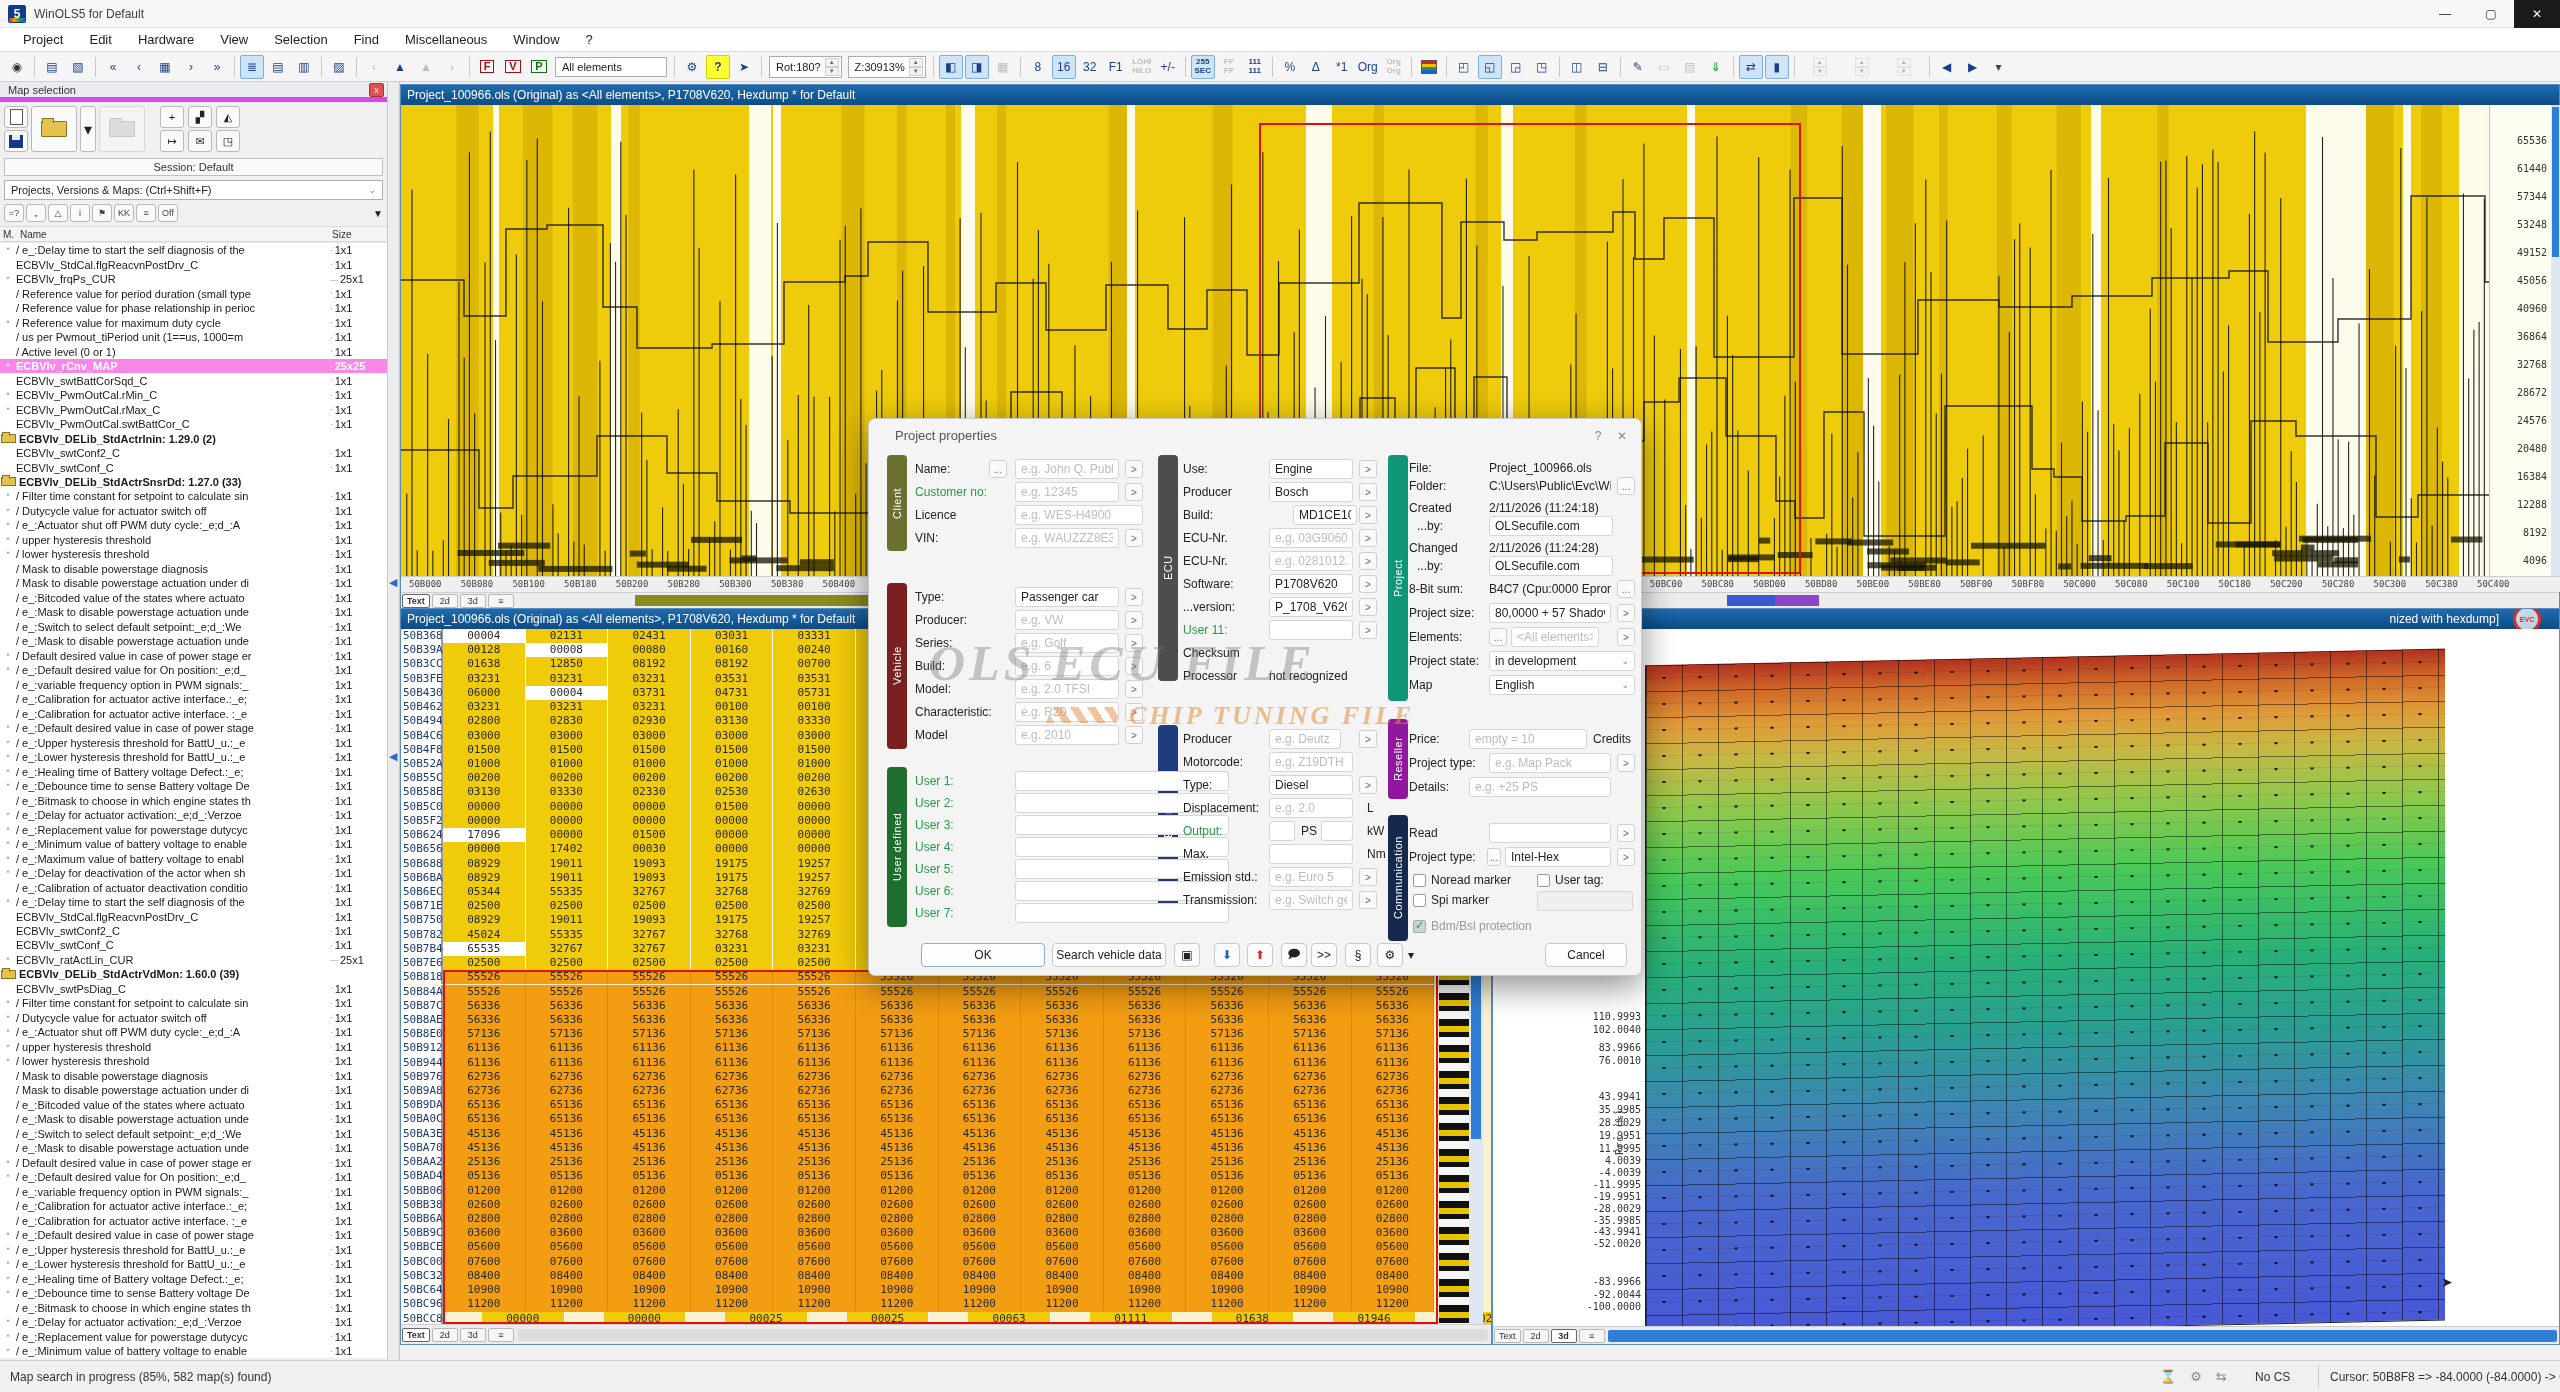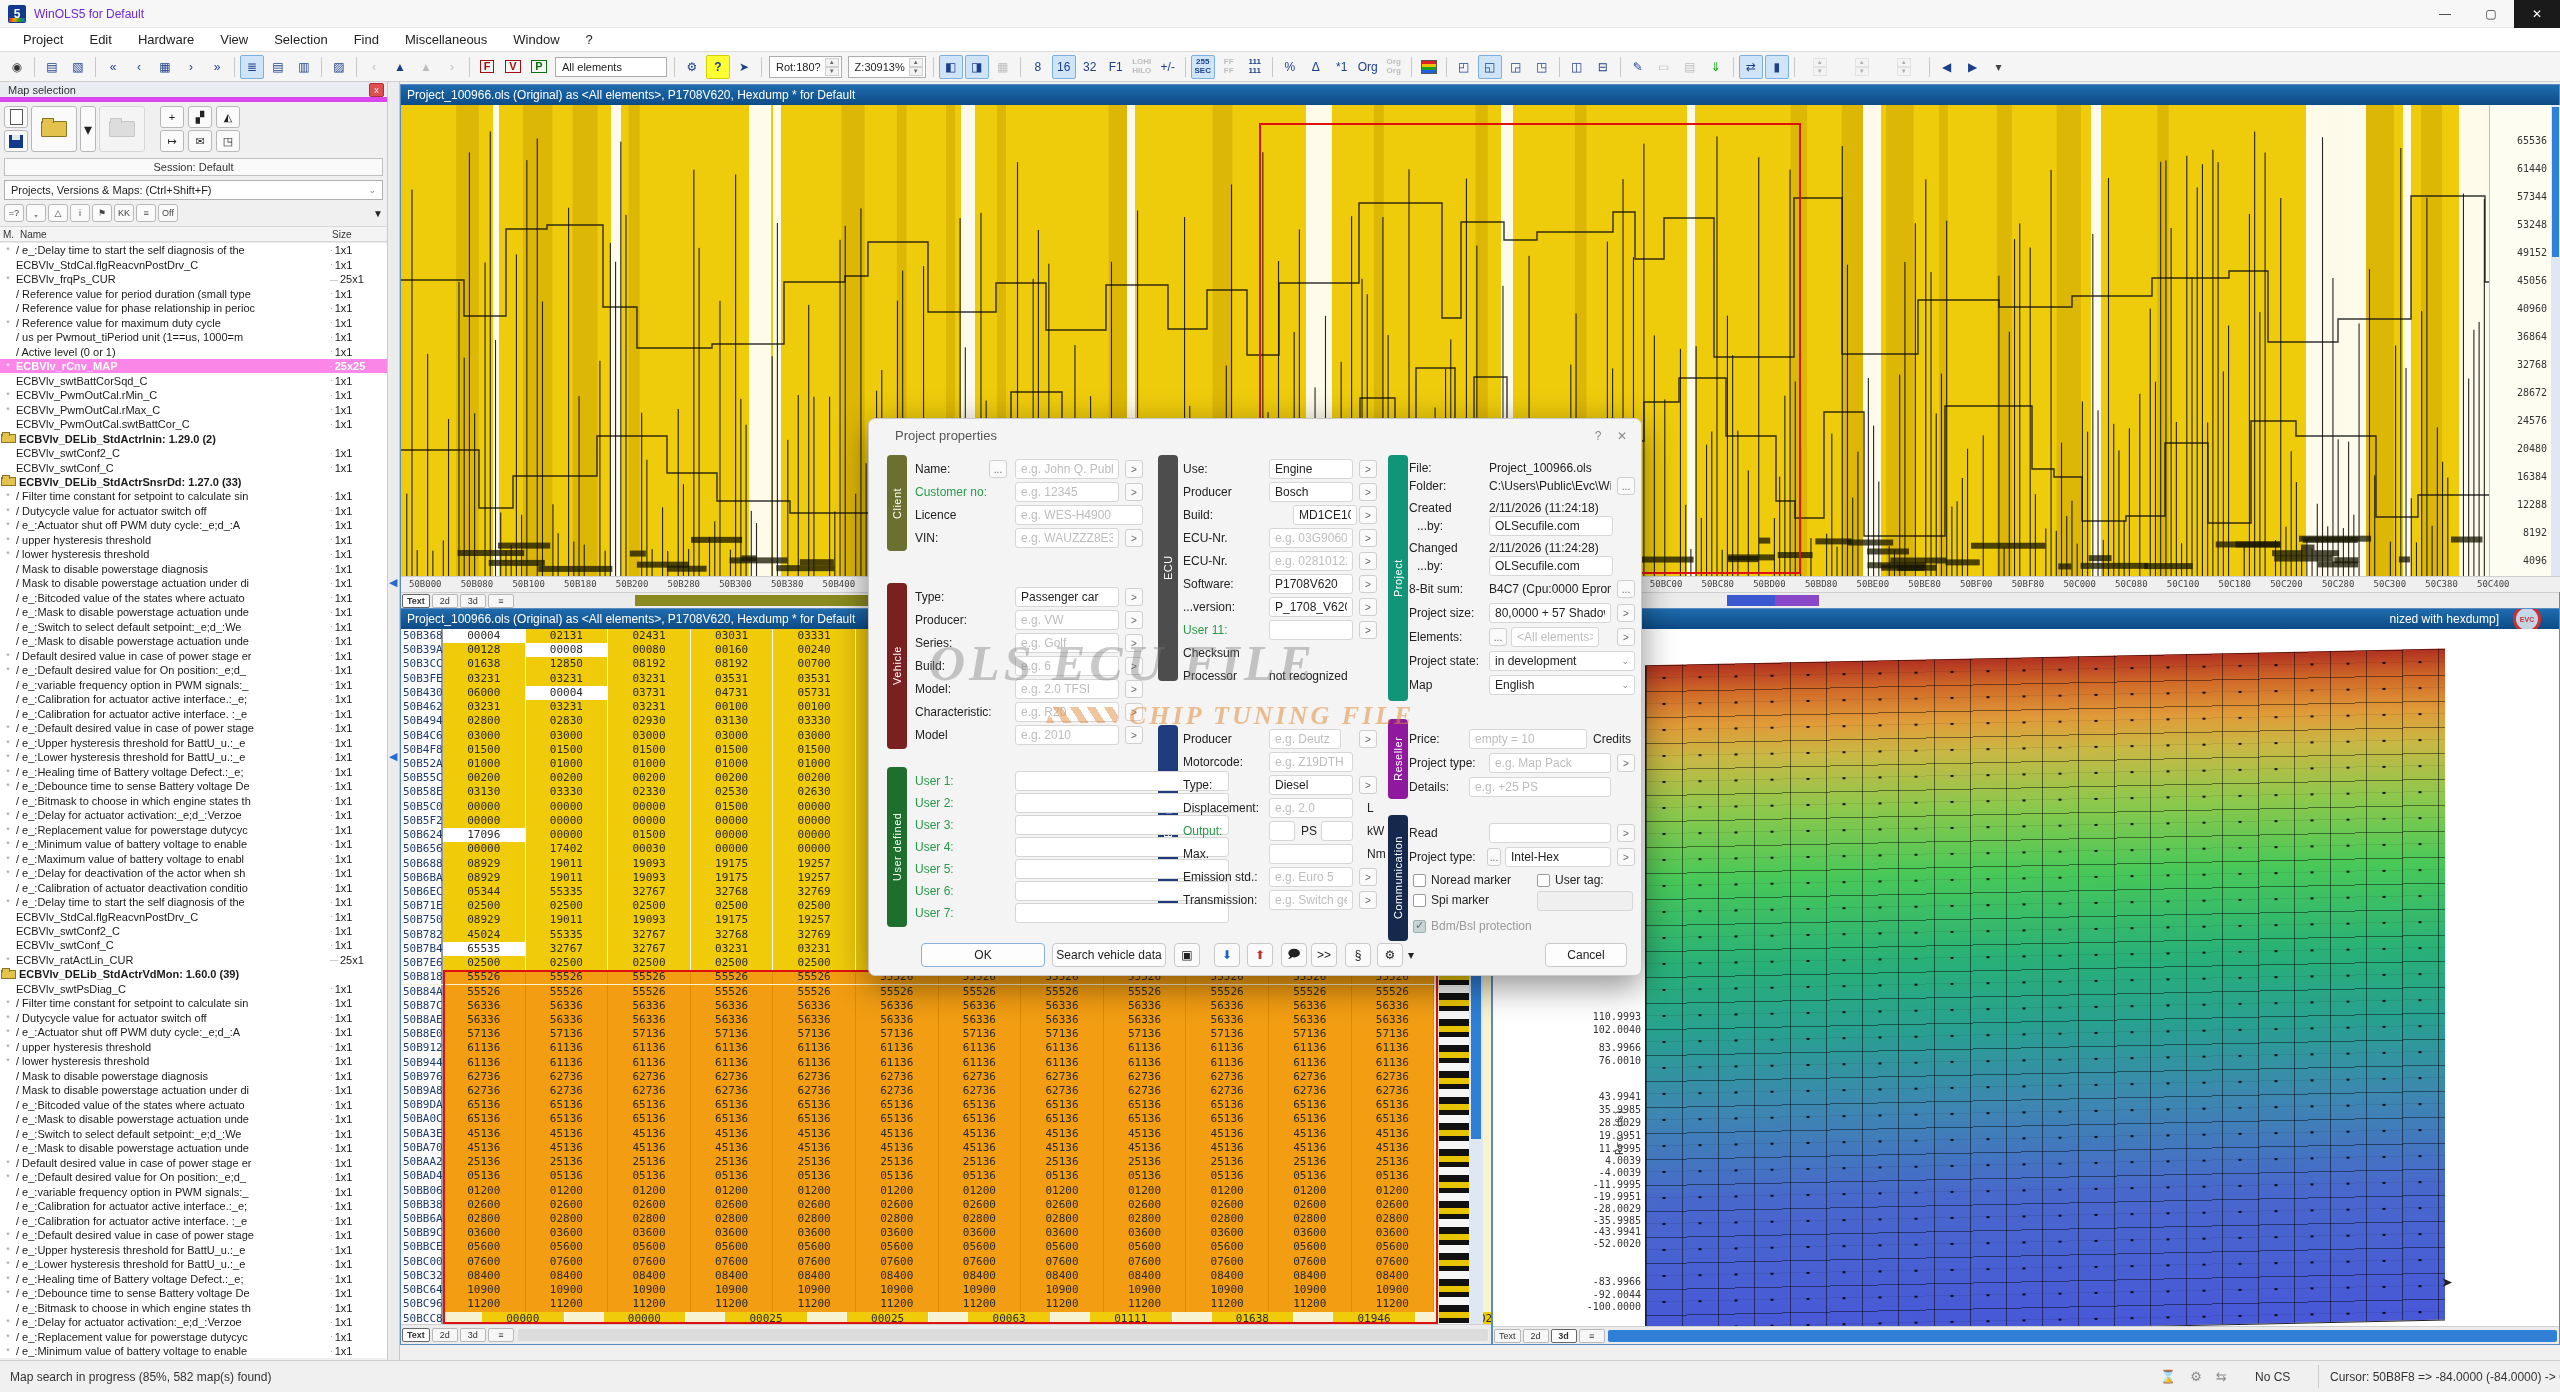--- a/index.html
+++ b/index.html
@@ -6,21 +6,21 @@
   *{box-sizing:border-box;}
   .screen{position:relative;width:2560px;height:1392px;background:#f0f0f0;
     font-family:"Liberation Sans",sans-serif;color:#222;overflow:hidden;}
   
   .titlebar{position:absolute;left:0;top:0;width:2560px;height:28px;background:#f7f7f7;
     border-bottom:1px solid #e3e3e3;display:flex;align-items:center;}
   .app-ico{width:18px;height:18px;margin:0 8px 0 8px;background:#123a8c;border-radius:2px;color:#fff;
     font-size:12px;font-weight:bold;display:flex;align-items:center;justify-content:center;position:relative;}
   .app-ico:after{content:"";position:absolute;left:1px;right:1px;bottom:1px;height:4px;
     background:linear-gradient(90deg,#e02020,#f0a000,#20a020,#2060e0);}
-  .titlebar .t{font-size:12px;color:#6d28d9;}
+  .titlebar .t{font-size:12px;color:#404040;}
   .wbtns{margin-left:auto;display:flex;height:28px;}
   .wbtn{width:46px;height:28px;display:flex;align-items:center;justify-content:center;font-size:12px;color:#333;}
   .wbtn.close{background:#1a1a1a;color:#fff;}
   .menubar{position:absolute;left:0;top:28px;width:2560px;height:24px;background:#fff;
     border-bottom:1px solid #dcdcdc;display:flex;align-items:center;padding-left:10px;}
   .menubar .mi{font-size:13px;color:#222;padding:2px 13px;cursor:default;}
   .toolbar{position:absolute;left:0;top:52px;width:2560px;height:30px;background:#f5f5f5;
     border-bottom:1px solid #cfcfcf;display:flex;align-items:center;padding-left:4px;}
   .tbtn{min-width:24px;height:24px;margin:0 1px;border:1px solid transparent;border-radius:2px;
     display:flex;flex-direction:column;align-items:center;justify-content:center;font-size:12px;color:#1c3f8c;

